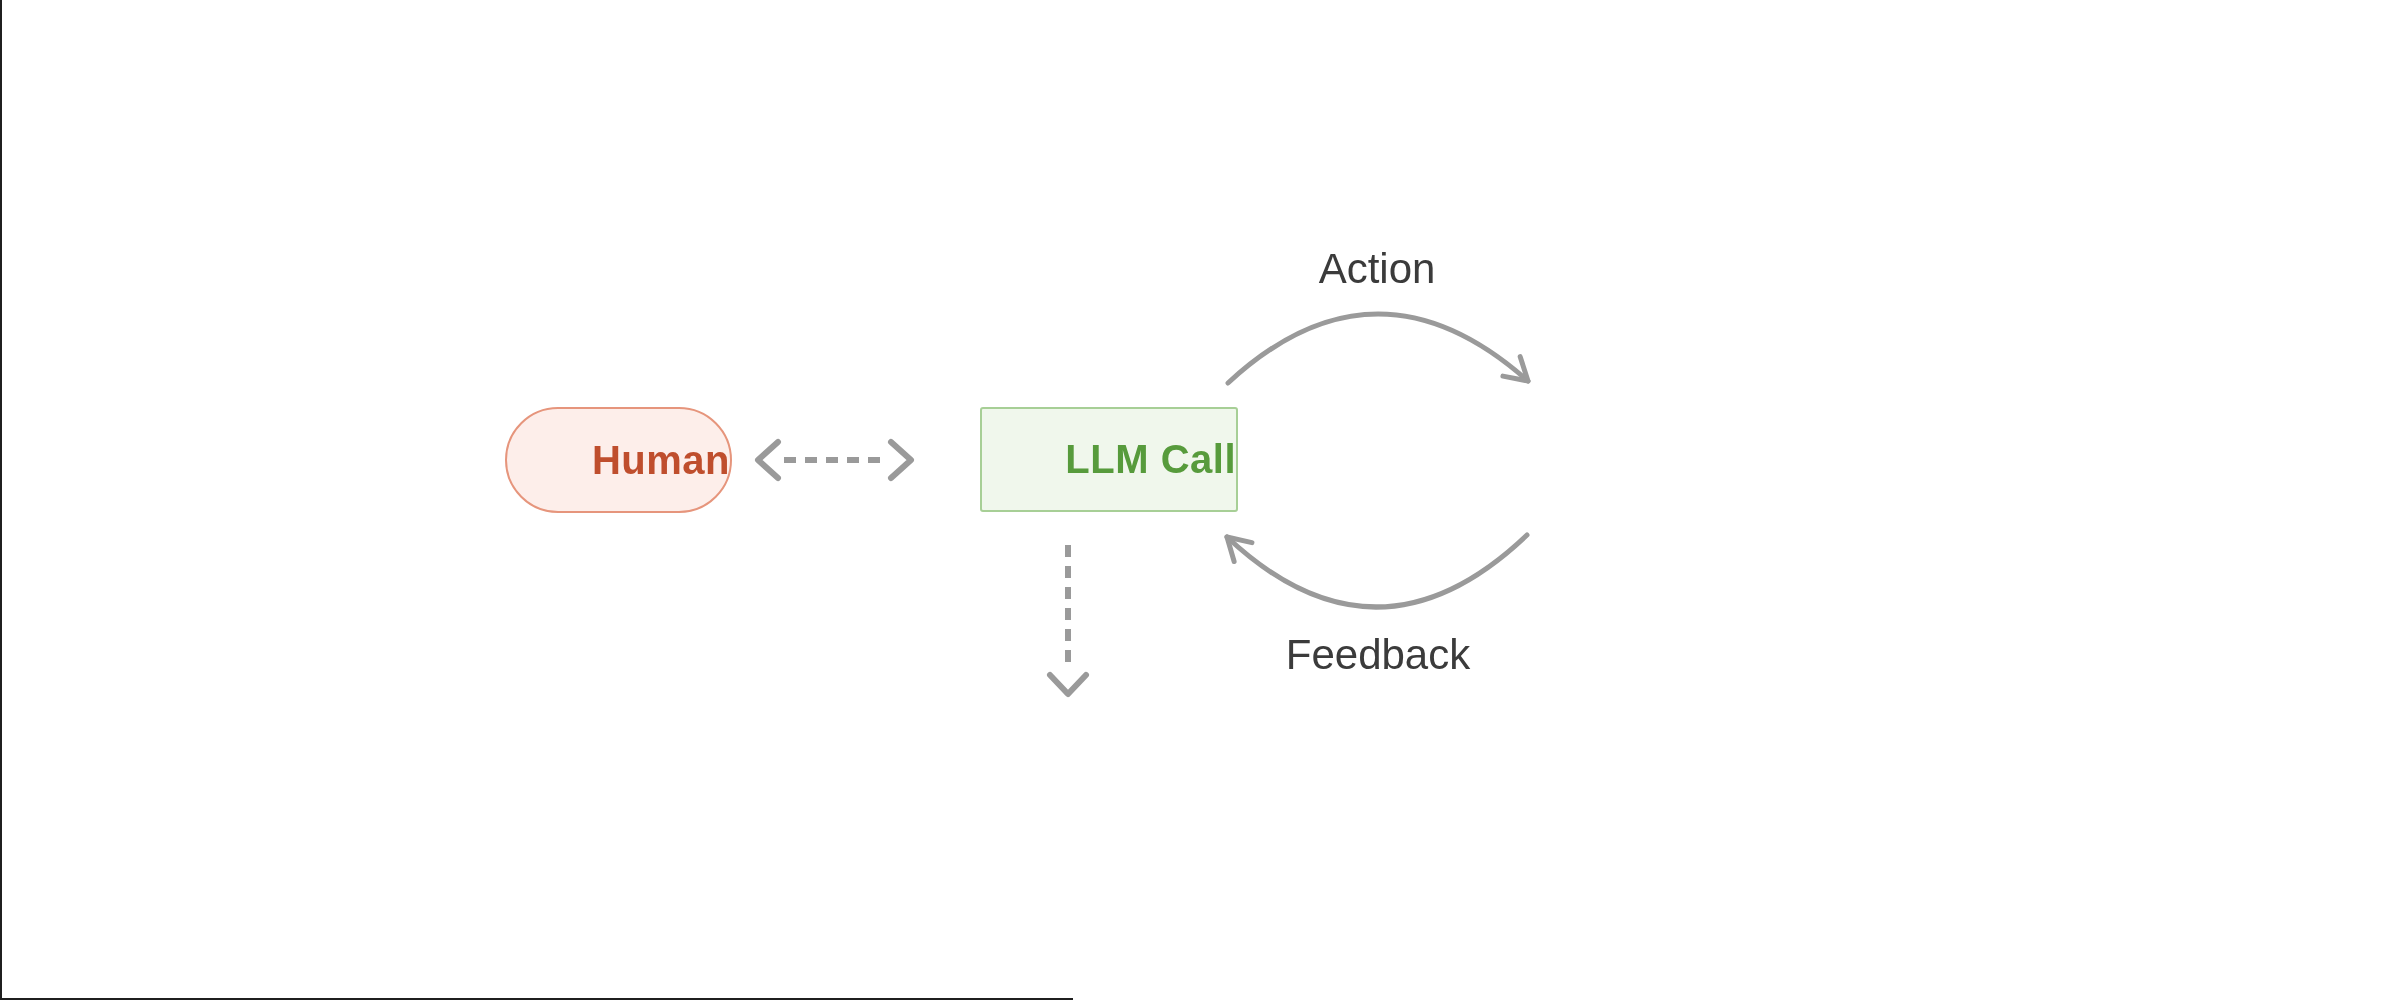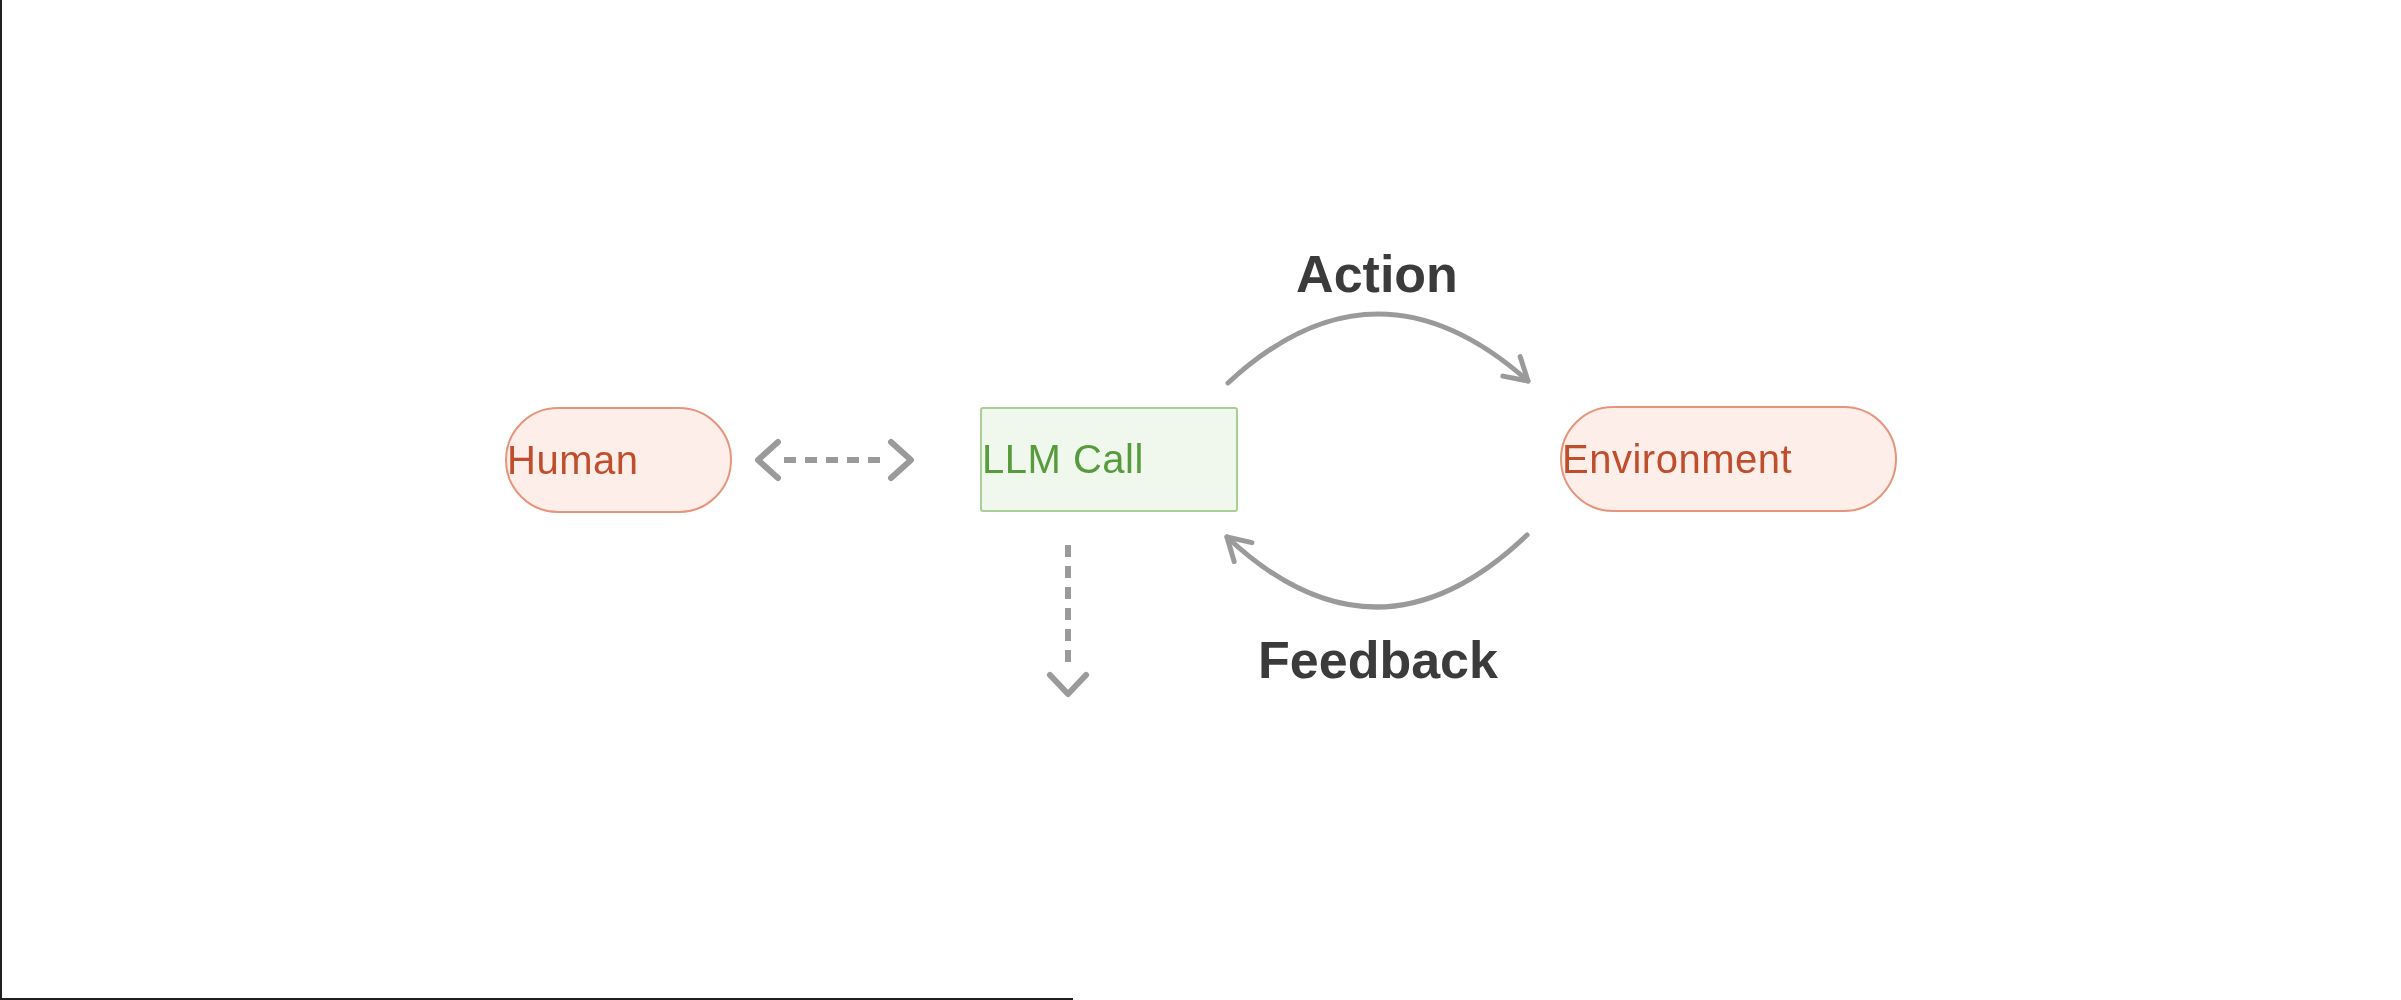--- a/index.html
+++ b/index.html
@@ -20,23 +20,23 @@
   .edge-svg {
     position: absolute;
     left: 0; top: 0;
     width: 2401px;
     height: 1000px;
   }
   .node {
     position: absolute;
     display: flex;
     align-items: center;
-    justify-content: flex-start;
+    justify-content: flex-end;
     box-sizing: border-box;
-    font-weight: normal;
+    font-weight: bold;
     font-size: 40px;
     letter-spacing: 0.5px;
   }
   .node-human {
     left: 505px; top: 407px; width: 227px; height: 106px;
     background: var(--pill_fill);
     border: 2px solid var(--pill_border);
     border-radius: 53px;
     color: var(--pill_text);
   }
@@ -60,22 +60,22 @@
     background: var(--stop_fill);
     border: 2px solid var(--stop_border);
     border-radius: 3px;
     color: var(--stop_text);
     font-size: 42px;
   }
   .edge-label {
     position: absolute;
     transform: translateX(-50%);
     color: var(--edge_label);
-    font-size: 52px;
-    font-weight: 700;
+    font-size: 42px;
+    font-weight: 400;
     line-height: 1;
     white-space: nowrap;
   }
   .label-action { left: 1377px; top: 248px; }
   .label-feedback { left: 1378px; top: 634px; }
   .frame-left {
     position: absolute;
     left: 0; top: 0;
     width: 2px; height: 1000px;
     background: var(--frame_line);
@@ -123,21 +123,18 @@
   </svg>
 
   <div class="node node-human">
     <span>Human</span>
   </div>
 
   <div class="node node-llm">
     <span>LLM Call</span>
   </div>
 
-  <div class="node node-env">
-    <span>Environment</span>
-  </div>
 
 
   <div class="edge-label label-action">Action</div>
   <div class="edge-label label-feedback">Feedback</div>
 
 </div>
 
 </body></html>

